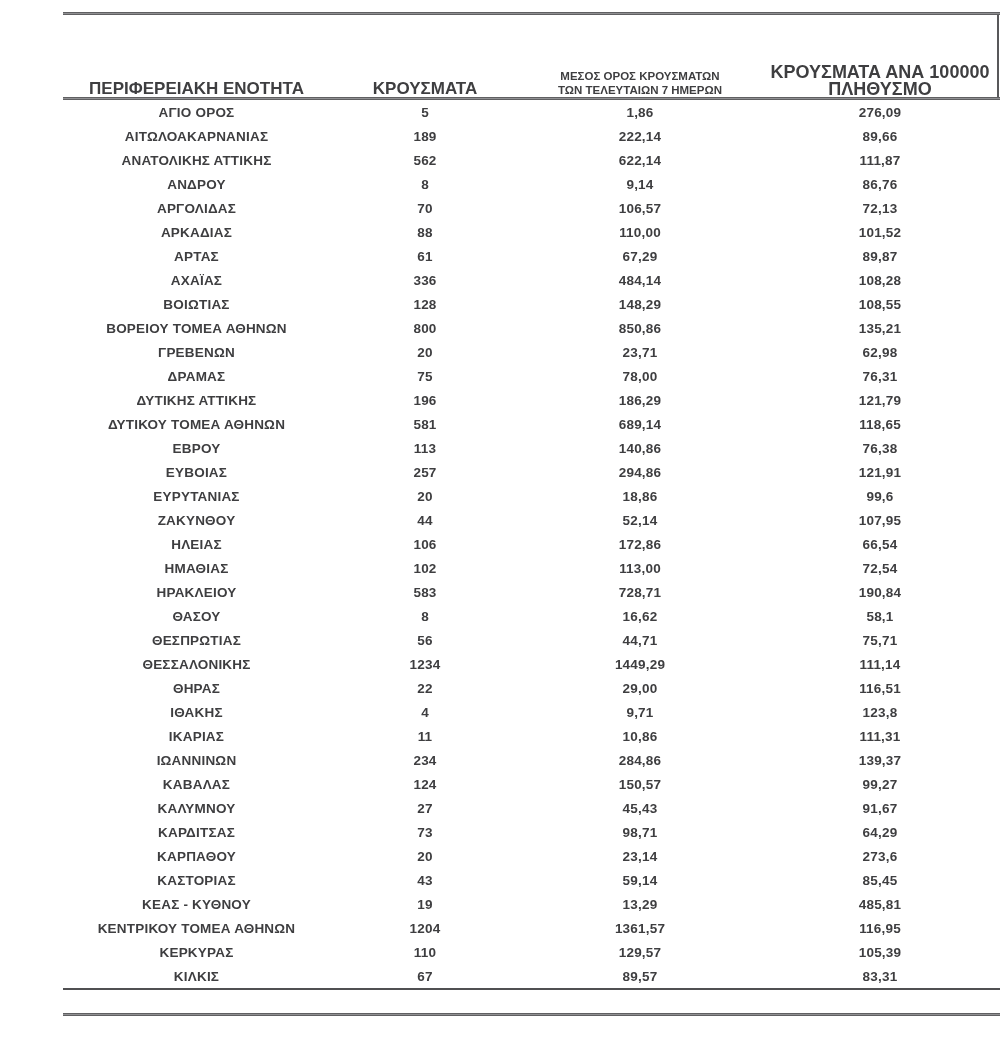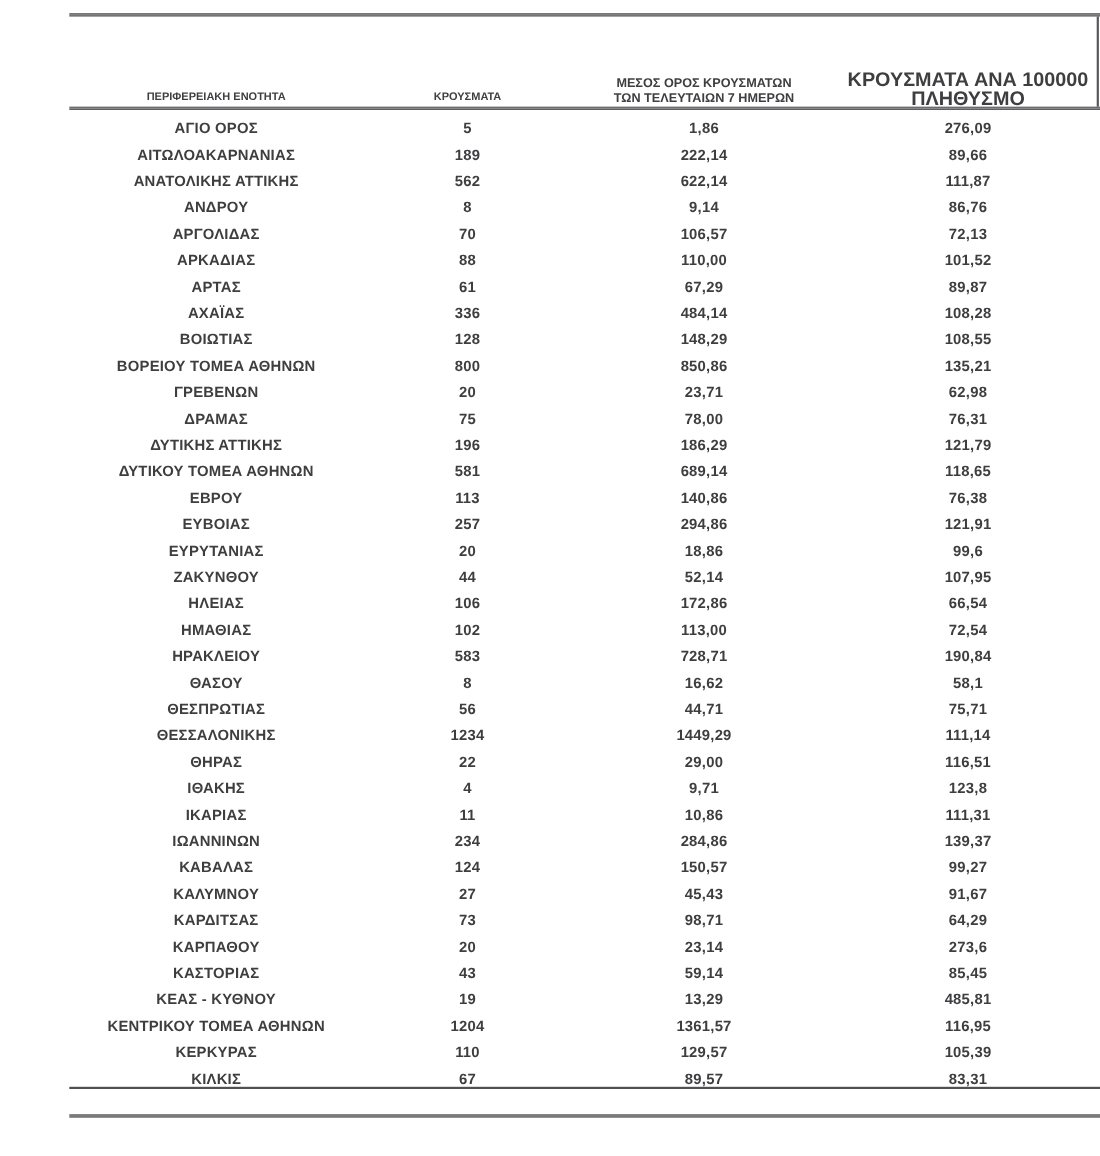--- a/index.html
+++ b/index.html
@@ -45,32 +45,32 @@
     box-sizing: border-box;
   }
   .c1 { width: 267px; }
   .c2 { width: 190px; }
   .c3 { width: 240px; }
   .c4 { width: 240px; }
   .hcell {
     font-weight: 700;
     padding-bottom: 0;
   }
-  .h-lg { font-size: 10px; line-height: 16px; }
+  .h-lg { font-size: 17px; line-height: 16px; }
   .h-sm { font-size: 11.5px; line-height: 14px; }
   .h-md { font-size: 18px;   line-height: 16.5px; }
   .tbody {
     height: 888px;
     display: flex;
     flex-direction: column;
   }
   .row {
     flex: 1;
     display: flex;
-    align-items: flex-end;
+    align-items: center;
   }
   .row .cell {
     font-size: 13.5px;
     font-weight: 700;
     letter-spacing: 0.2px;
   }
   .bottom-spacer { height: 23px; }
 </style>
 </head>
 <body>

